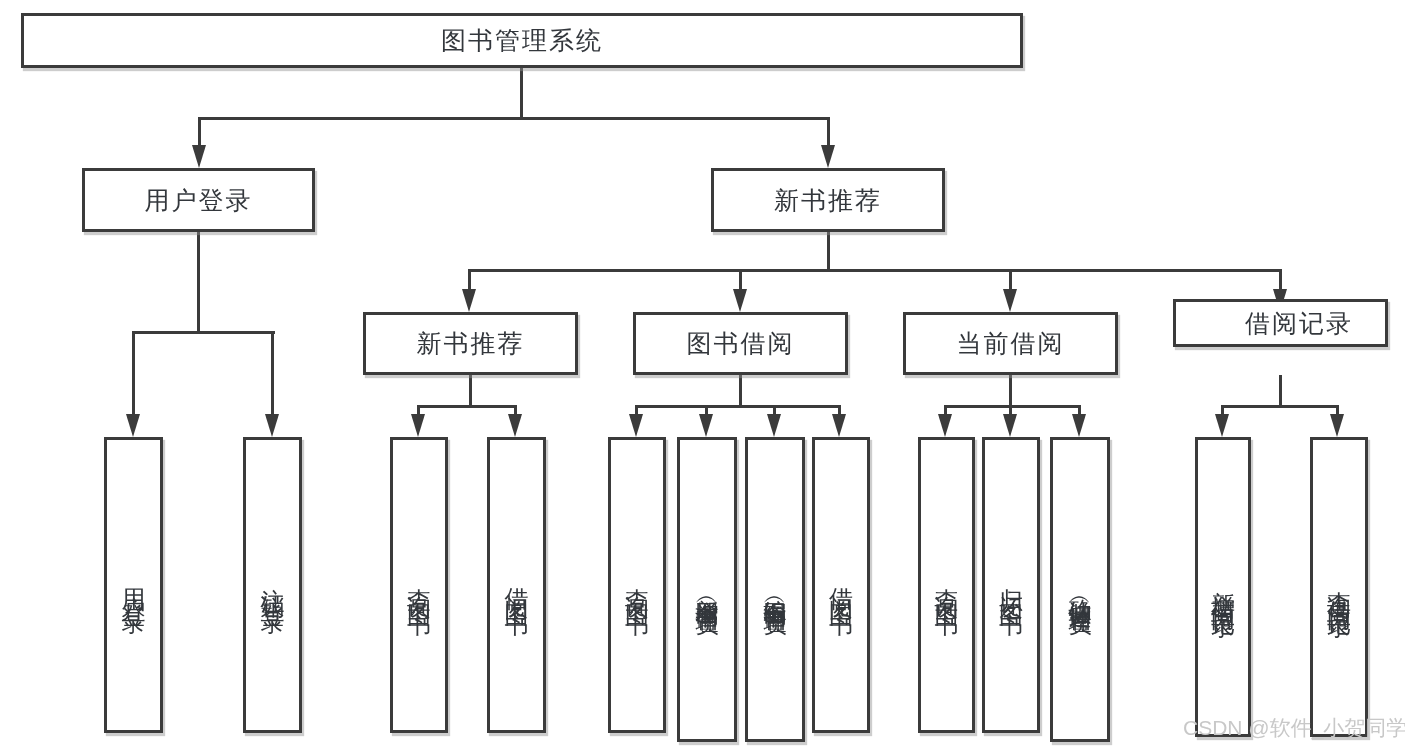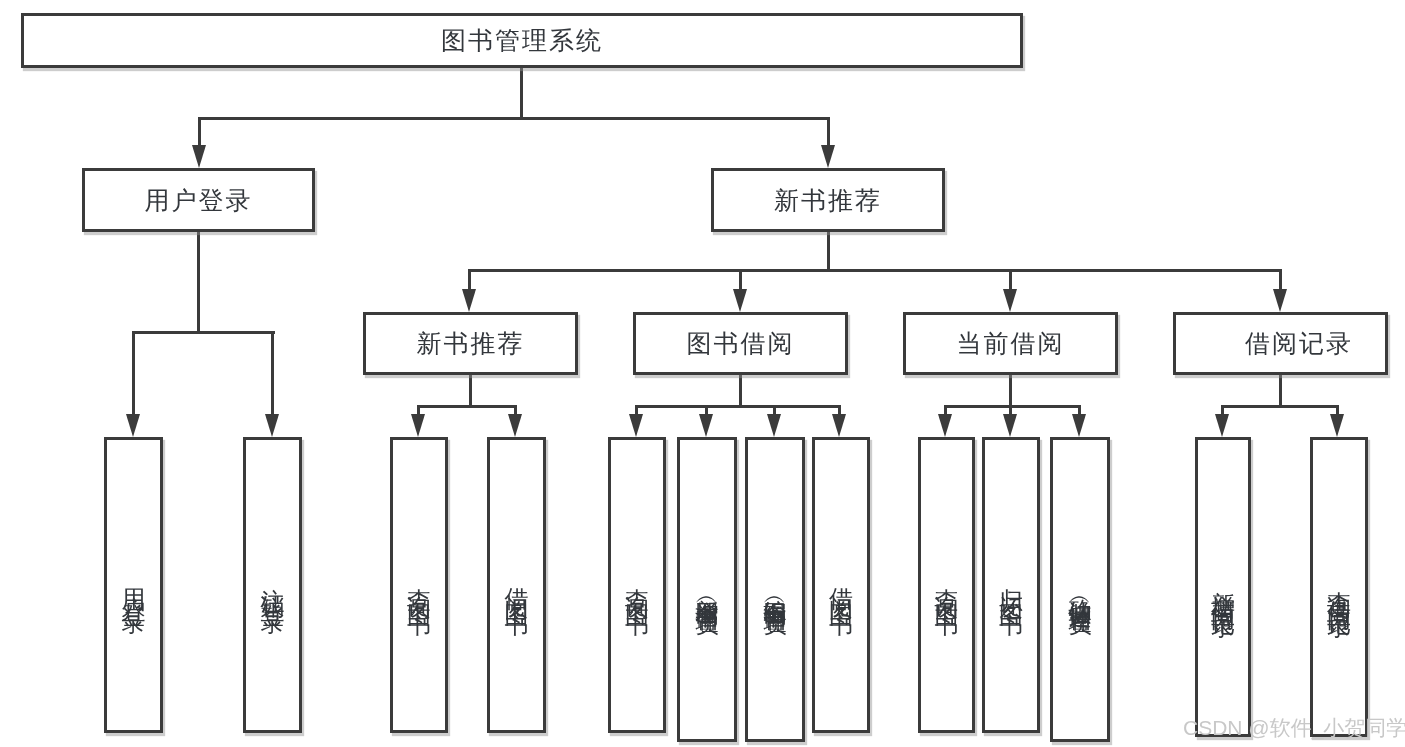--- a/index.html
+++ b/index.html
@@ -95,21 +95,21 @@
   <div class="vline" style="left:739px; top:272px; height:20px;"></div>
   <div class="arrow" style="left:733px; top:289px;"></div>
   <div class="vline" style="left:1009px; top:272px; height:20px;"></div>
   <div class="arrow" style="left:1003px; top:289px;"></div>
   <div class="vline" style="left:1279px; top:272px; height:20px;"></div>
   <div class="arrow" style="left:1273px; top:289px;"></div>
 
   <div class="box" style="left:633px; top:312px; width:215px; height:63px;">图书借阅</div>
   <div class="box" style="left:363px; top:312px; width:215px; height:63px;">新书推荐</div>
   <div class="box" style="left:903px; top:312px; width:215px; height:63px;">当前借阅</div>
-  <div class="box" style="left:1173px; top:312px; width:215px; height:63px;padding-left:37px;">借阅记录</div>
+  <div class="box" style="left:1173px; top:299px; width:215px; height:48px;padding-left:37px;">借阅记录</div>
 
   <div class="vline" style="left:469px; top:375px; height:33px;"></div>
   <div class="hline" style="left:417px; top:405px; width:100px;"></div>
   <div class="vline" style="left:417px; top:408px; height:10px;"></div>
   <div class="arrow" style="left:411px; top:414px;"></div>
   <div class="vline" style="left:514px; top:408px; height:10px;"></div>
   <div class="arrow" style="left:508px; top:414px;"></div>
 
   <div class="vline" style="left:739px; top:375px; height:33px;"></div>
   <div class="hline" style="left:635px; top:405px; width:206px;"></div>

